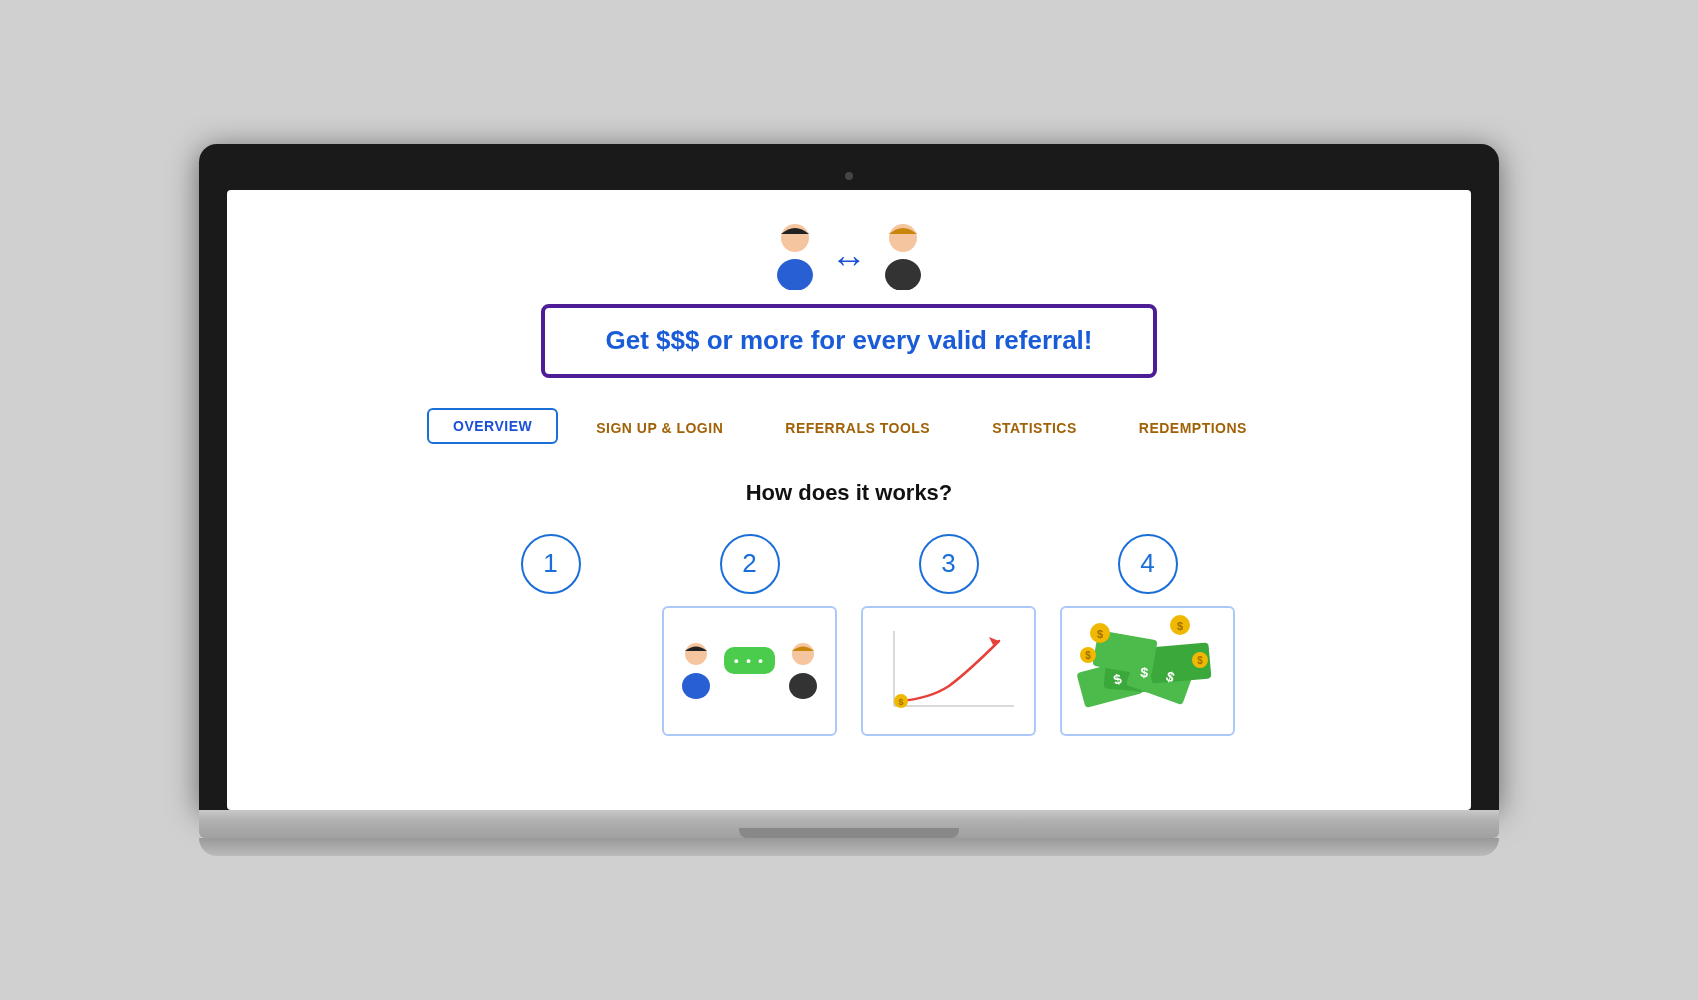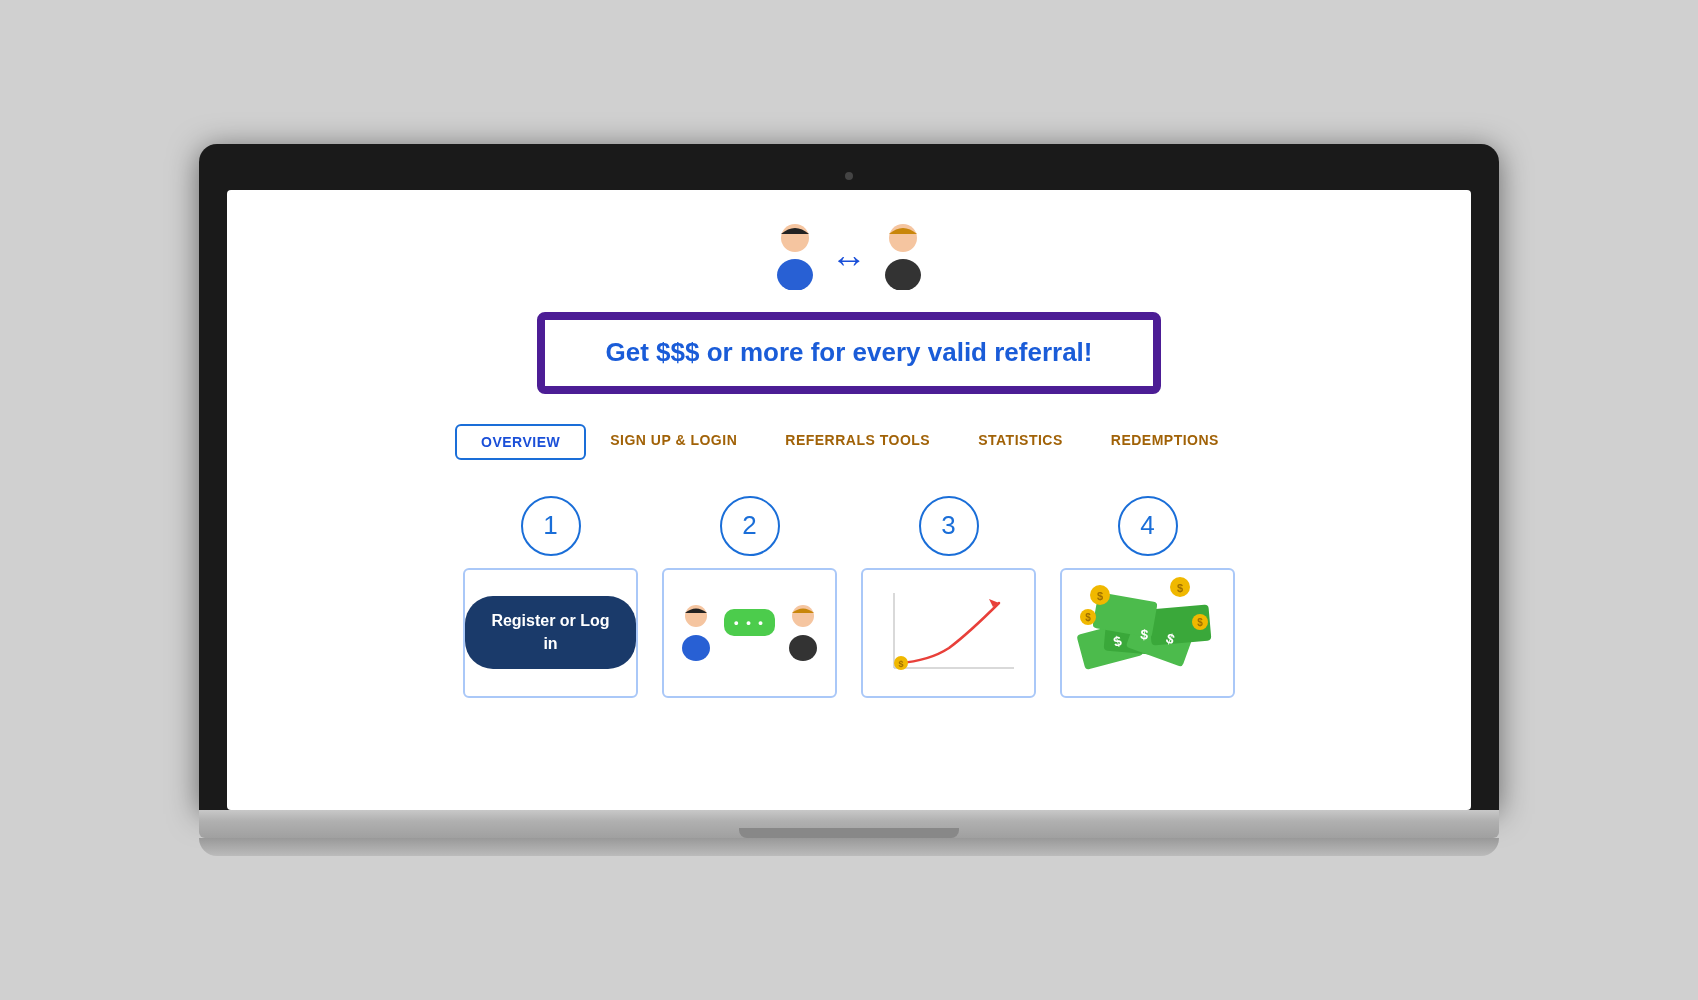--- a/index.html
+++ b/index.html
@@ -84,40 +84,39 @@
 
     .hero-subtitle {
       font-size: 15px;
       color: #333;
       line-height: 1.5;
       margin-bottom: 18px;
     }
 
     
     .cta-box {
-      border: 8px solid #4c1d95;
+      border: 4px solid #4c1d95;
       border-radius: 8px;
       padding: 16px 60px;
       display: inline-block;
       margin-bottom: 30px;
-      margin-top: 8px;
     }
     .cta-text {
       font-size: 26px;
       font-weight: bold;
       color: #1a5cd8;
       line-height: 1.3;
     }
 
     
     .nav-tabs {
       display: flex;
       justify-content: center;
-      align-items: flex-start;
-      gap: 0;
+      align-items: flex-end;
+      gap: 14px;
       margin-bottom: 36px;
     }
     .nav-tab {
       font-size: 14px;
       font-weight: 600;
       color: #a16207;
       padding: 8px 24px;
       cursor: pointer;
       letter-spacing: 0.5px;
       text-transform: uppercase;
@@ -261,29 +260,26 @@
         
         <div class="nav-tabs">
           <div class="nav-tab active">OVERVIEW</div>
           <div class="nav-tab">SIGN UP &amp; LOGIN</div>
           <div class="nav-tab">REFERRALS TOOLS</div>
           <div class="nav-tab">STATISTICS</div>
           <div class="nav-tab">REDEMPTIONS</div>
         </div>
 
         
+        <h2 class="section-title">How does it works?</h2>
 
         <div class="steps-row">
 
           <div class="step-col">
             <div class="step-number-circle">1</div>
-            <div class="step-card">
-              <div class="register-btn-illus">Register or
-Log in</div>
-            </div>
           </div>
 
           <div class="step-col">
             <div class="step-number-circle">2</div>
             <div class="step-card">
               <div class="chat-scene">
 
                 <svg width="40" height="58" viewBox="0 0 40 58" xmlns="http://www.w3.org/2000/svg" style="margin-right:4px;">
                   <circle cx="20" cy="12" r="11" fill="#f5c5a0"></circle>
                   <path d="M9 9 Q20 0 31 9" fill="#222"></path>

